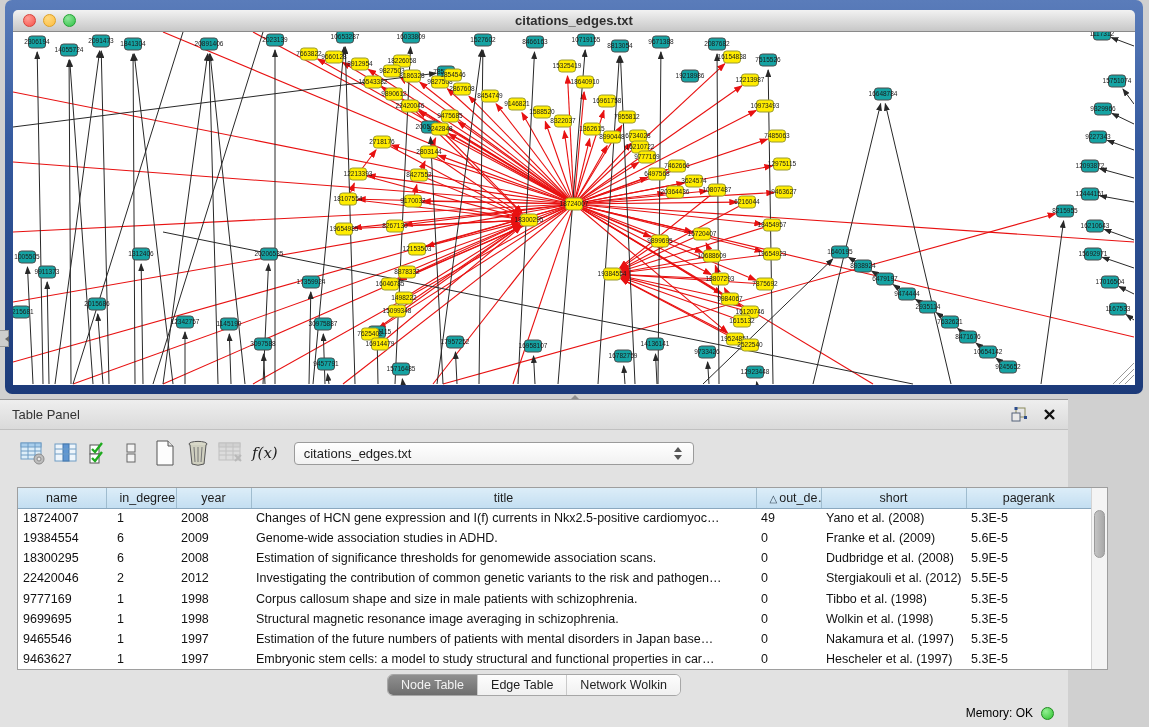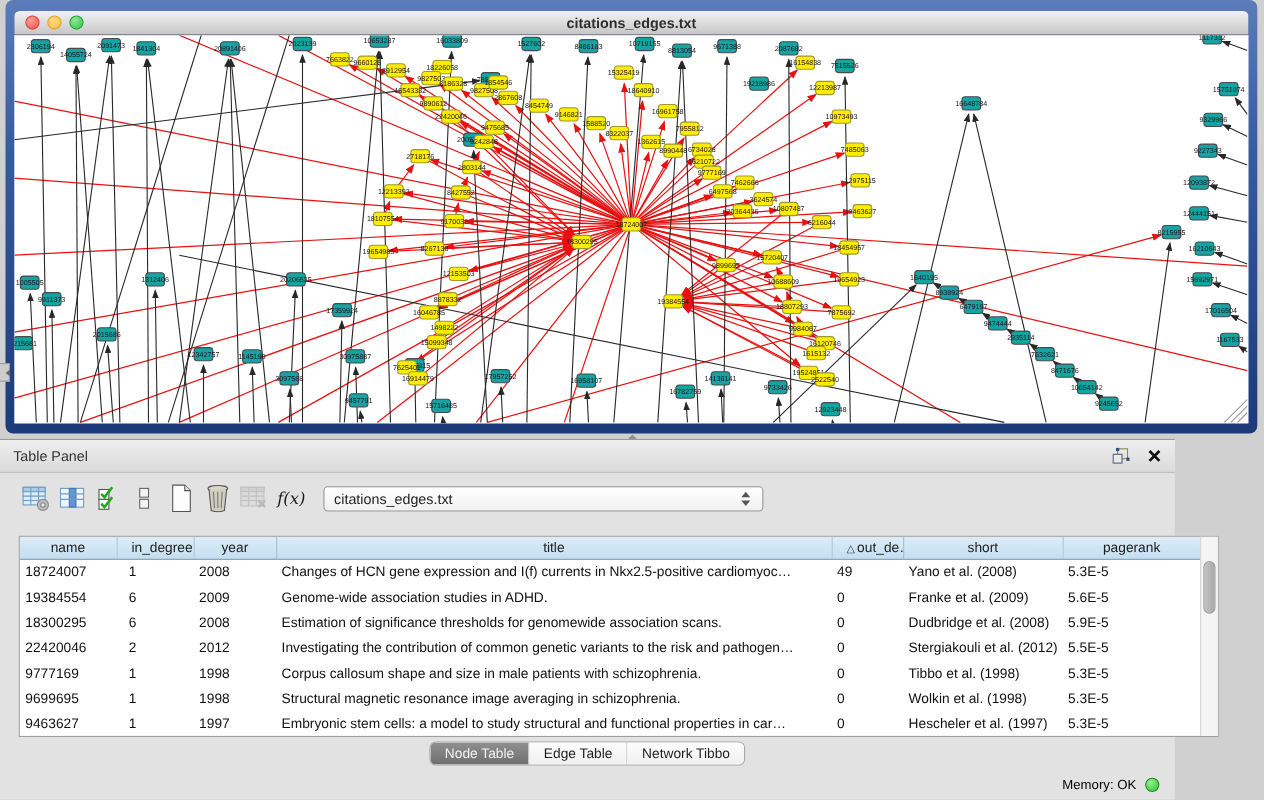--- a/index.html
+++ b/index.html
@@ -709,38 +709,47 @@
           <tr>
             <td>9699695</td>
             <td class="ind">1</td>
             <td>1998</td>
             <td>Structural magnetic resonance image averaging in schizophrenia.</td>
             <td>0</td>
             <td>Wolkin et al. (1998)</td>
             <td>5.3E-5</td>
           </tr>
           <tr>
+            <td>9465546</td>
+            <td class="ind">1</td>
+            <td>1997</td>
+            <td>Estimation of the future numbers of patients with mental disorders in Japan base…</td>
+            <td>0</td>
+            <td>Nakamura et al. (1997)</td>
+            <td>5.3E-5</td>
+          </tr>
+          <tr>
             <td>9463627</td>
             <td class="ind">1</td>
             <td>1997</td>
             <td>Embryonic stem cells: a model to study structural and functional properties in car…</td>
             <td>0</td>
             <td>Hescheler et al. (1997)</td>
             <td>5.3E-5</td>
           </tr>
         </tbody>
     </table>
     <div class="vscroll">
       <div class="vthumb"></div>
     </div>
   </div>
 
   <div class="tabs">
     <span class="tab sel">Node Table</span>
     <span class="tab">Edge Table</span>
-    <span class="tab">Network Tibbo</span>
+    <span class="tab">Network Wolkin</span>
   </div>
 
   <div class="status">
     <span>Memory: OK</span>
     <span class="memdot"></span>
   </div>
 </div>
 
 </body></html>

